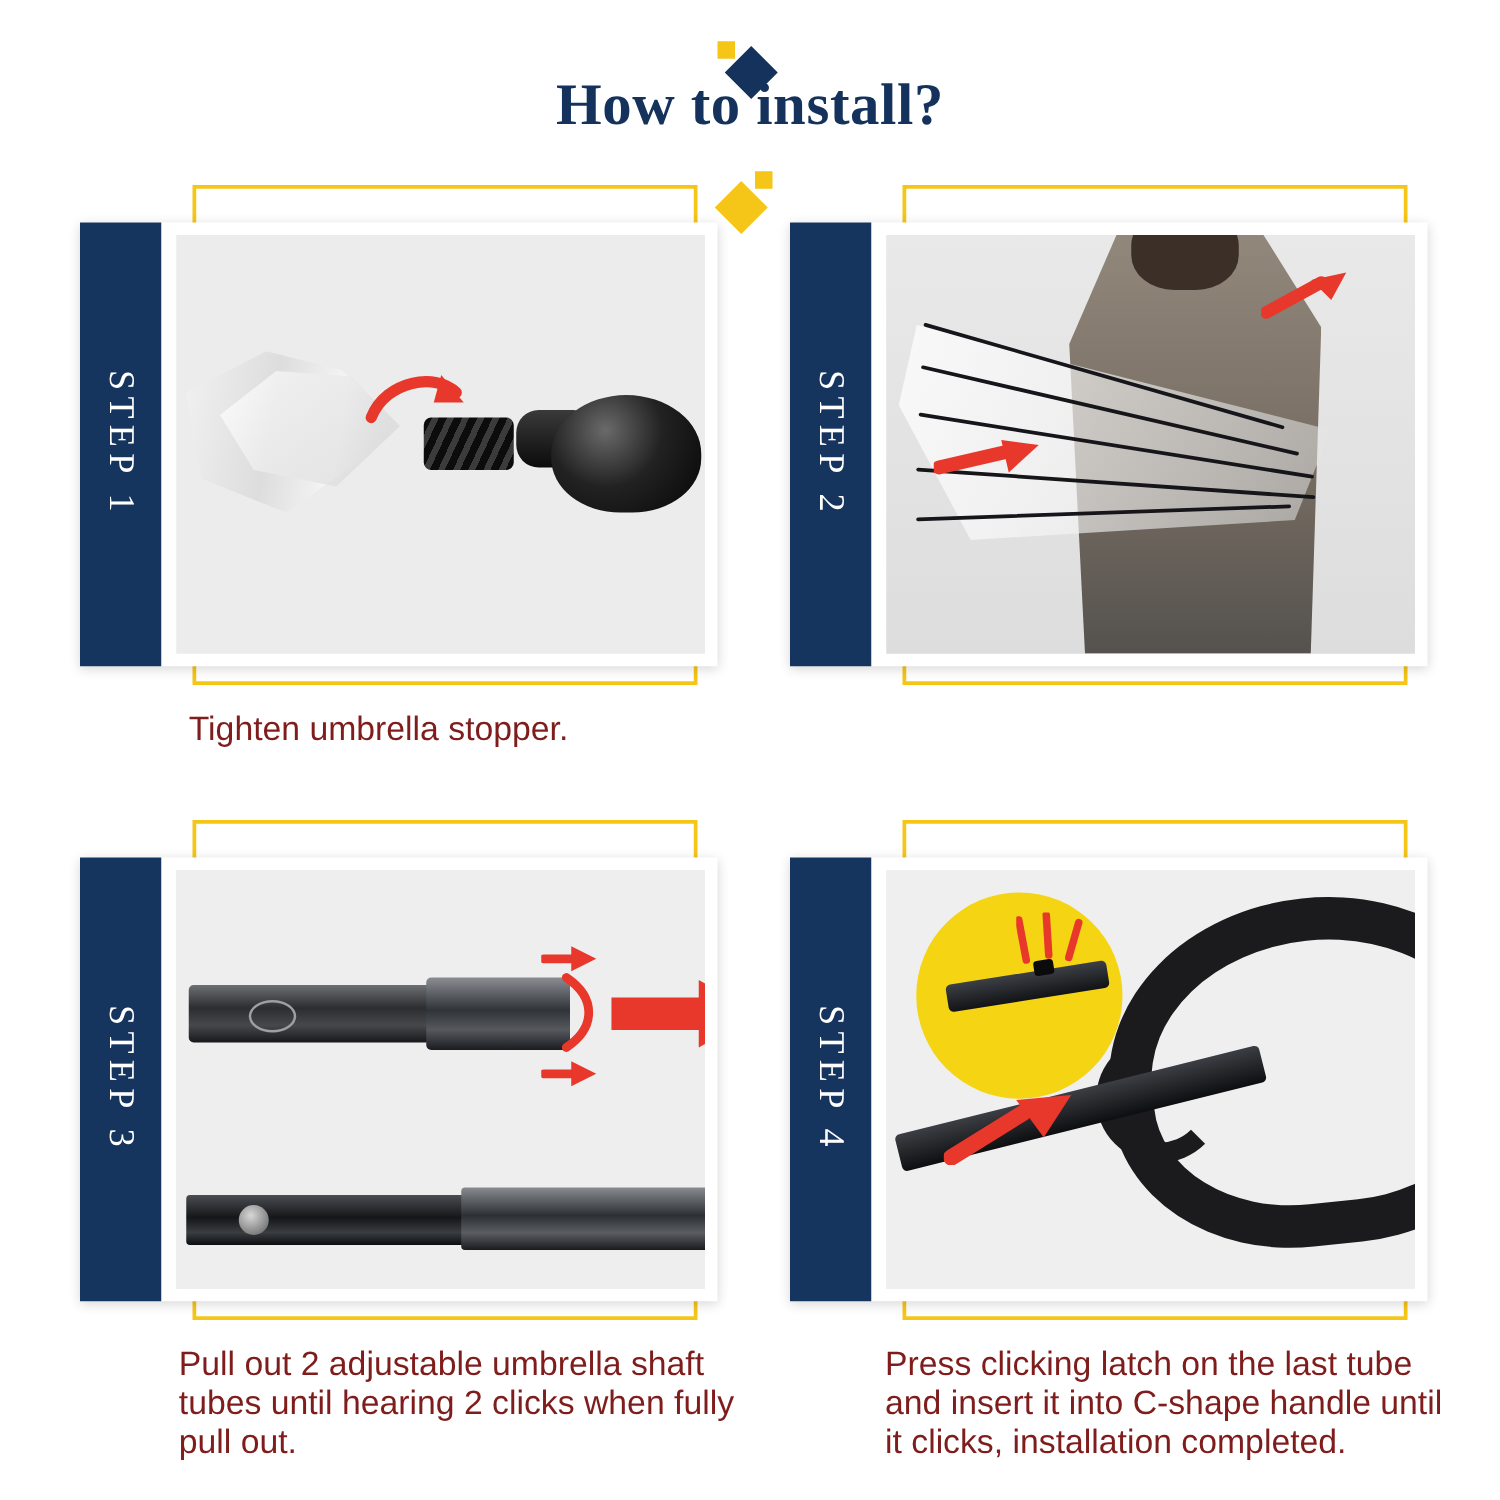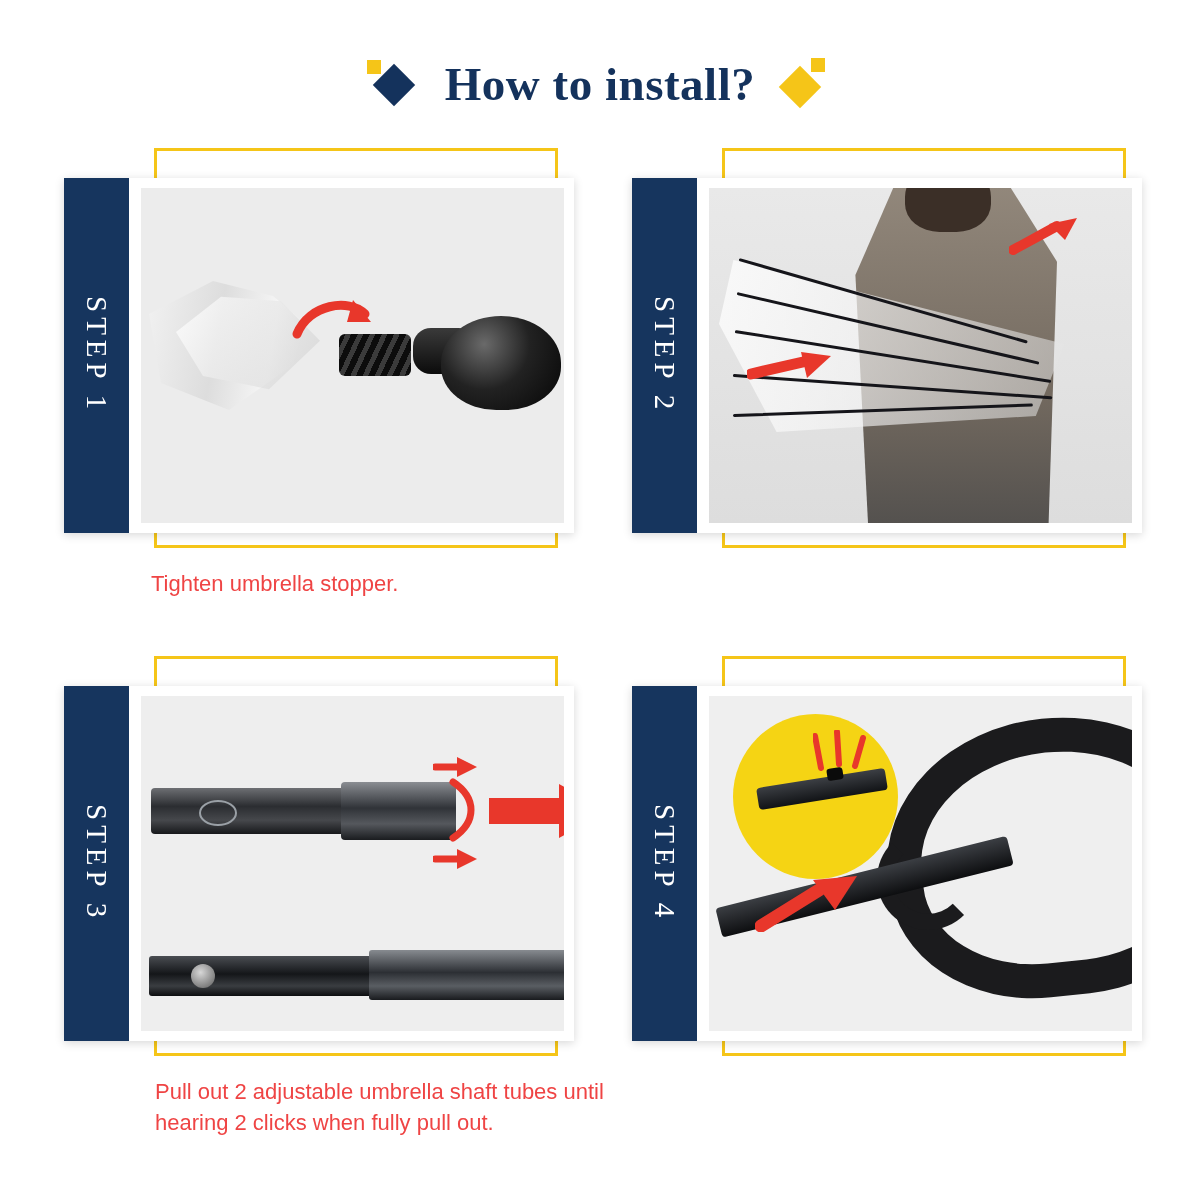--- a/index.html
+++ b/index.html
@@ -25,20 +25,21 @@
   .header {
     position: absolute;
     top: 48px;
     left: 0;
     width: 1200px;
     height: 72px;
     display: flex;
     align-items: center;
     justify-content: center;
     gap: 26px;
+    flex-direction: column;
   }
   .title {
     font-family: "Liberation Serif", serif;
     font-size: 47px;
     font-weight: bold;
     color: #14325c;
     letter-spacing: 0.5px;
     white-space: nowrap;
   }
   .diamond {
@@ -147,26 +148,26 @@
     position: relative;
     margin: 10px 10px 10px 12px;
     background: #ececec;
     overflow: hidden;
   }
   .caption {
     position: absolute;
     left: 115px;
     top: 428px;
     width: 450px;
-    font-size: 22px;
+    font-size: 27px;
     line-height: 31px;
-    color: #ef4444;
+    color: #7f1d1d;
   }
   .cell-1 .caption, .cell-3 .caption { left: 104px; width: 460px; }
-  .cell-2 .caption { left: 119px; }
+  .cell-2 .caption { left: 107px; }
 
   
   .s1-canopy {
     position: absolute;
     left: 8px; top: 84px;
     width: 200px; height: 150px;
     background: linear-gradient(100deg, #f2f2f2 0%, #dcdcdc 35%, #f6f6f6 60%, #d7d7d7 100%);
     clip-path: polygon(0% 28%, 32% 6%, 62% 16%, 78% 34%, 72% 62%, 40% 92%, 6% 74%);
     opacity: 0.95;
   }
@@ -474,16 +475,17 @@
               <path d="M42 36 L50 8" stroke="#e8372b" stroke-width="6" stroke-linecap="round"></path>
             </svg>
             <div class="s4-shaft"></div>
             <svg class="s4-arrow" viewBox="0 0 104 58">
               <path d="M6 52 L64 16" stroke="#e8372b" stroke-width="13" stroke-linecap="round"></path>
               <polygon points="102,2 58,6 80,36" fill="#e8372b"></polygon>
             </svg>
           </div>
         </div>
       </div>
+      <div class="caption">Press clicking latch on the last tube and insert it into C-shape handle until it clicks, installation completed.</div>
     </div>
 
   </div>
 </div>
 
 </body></html>

